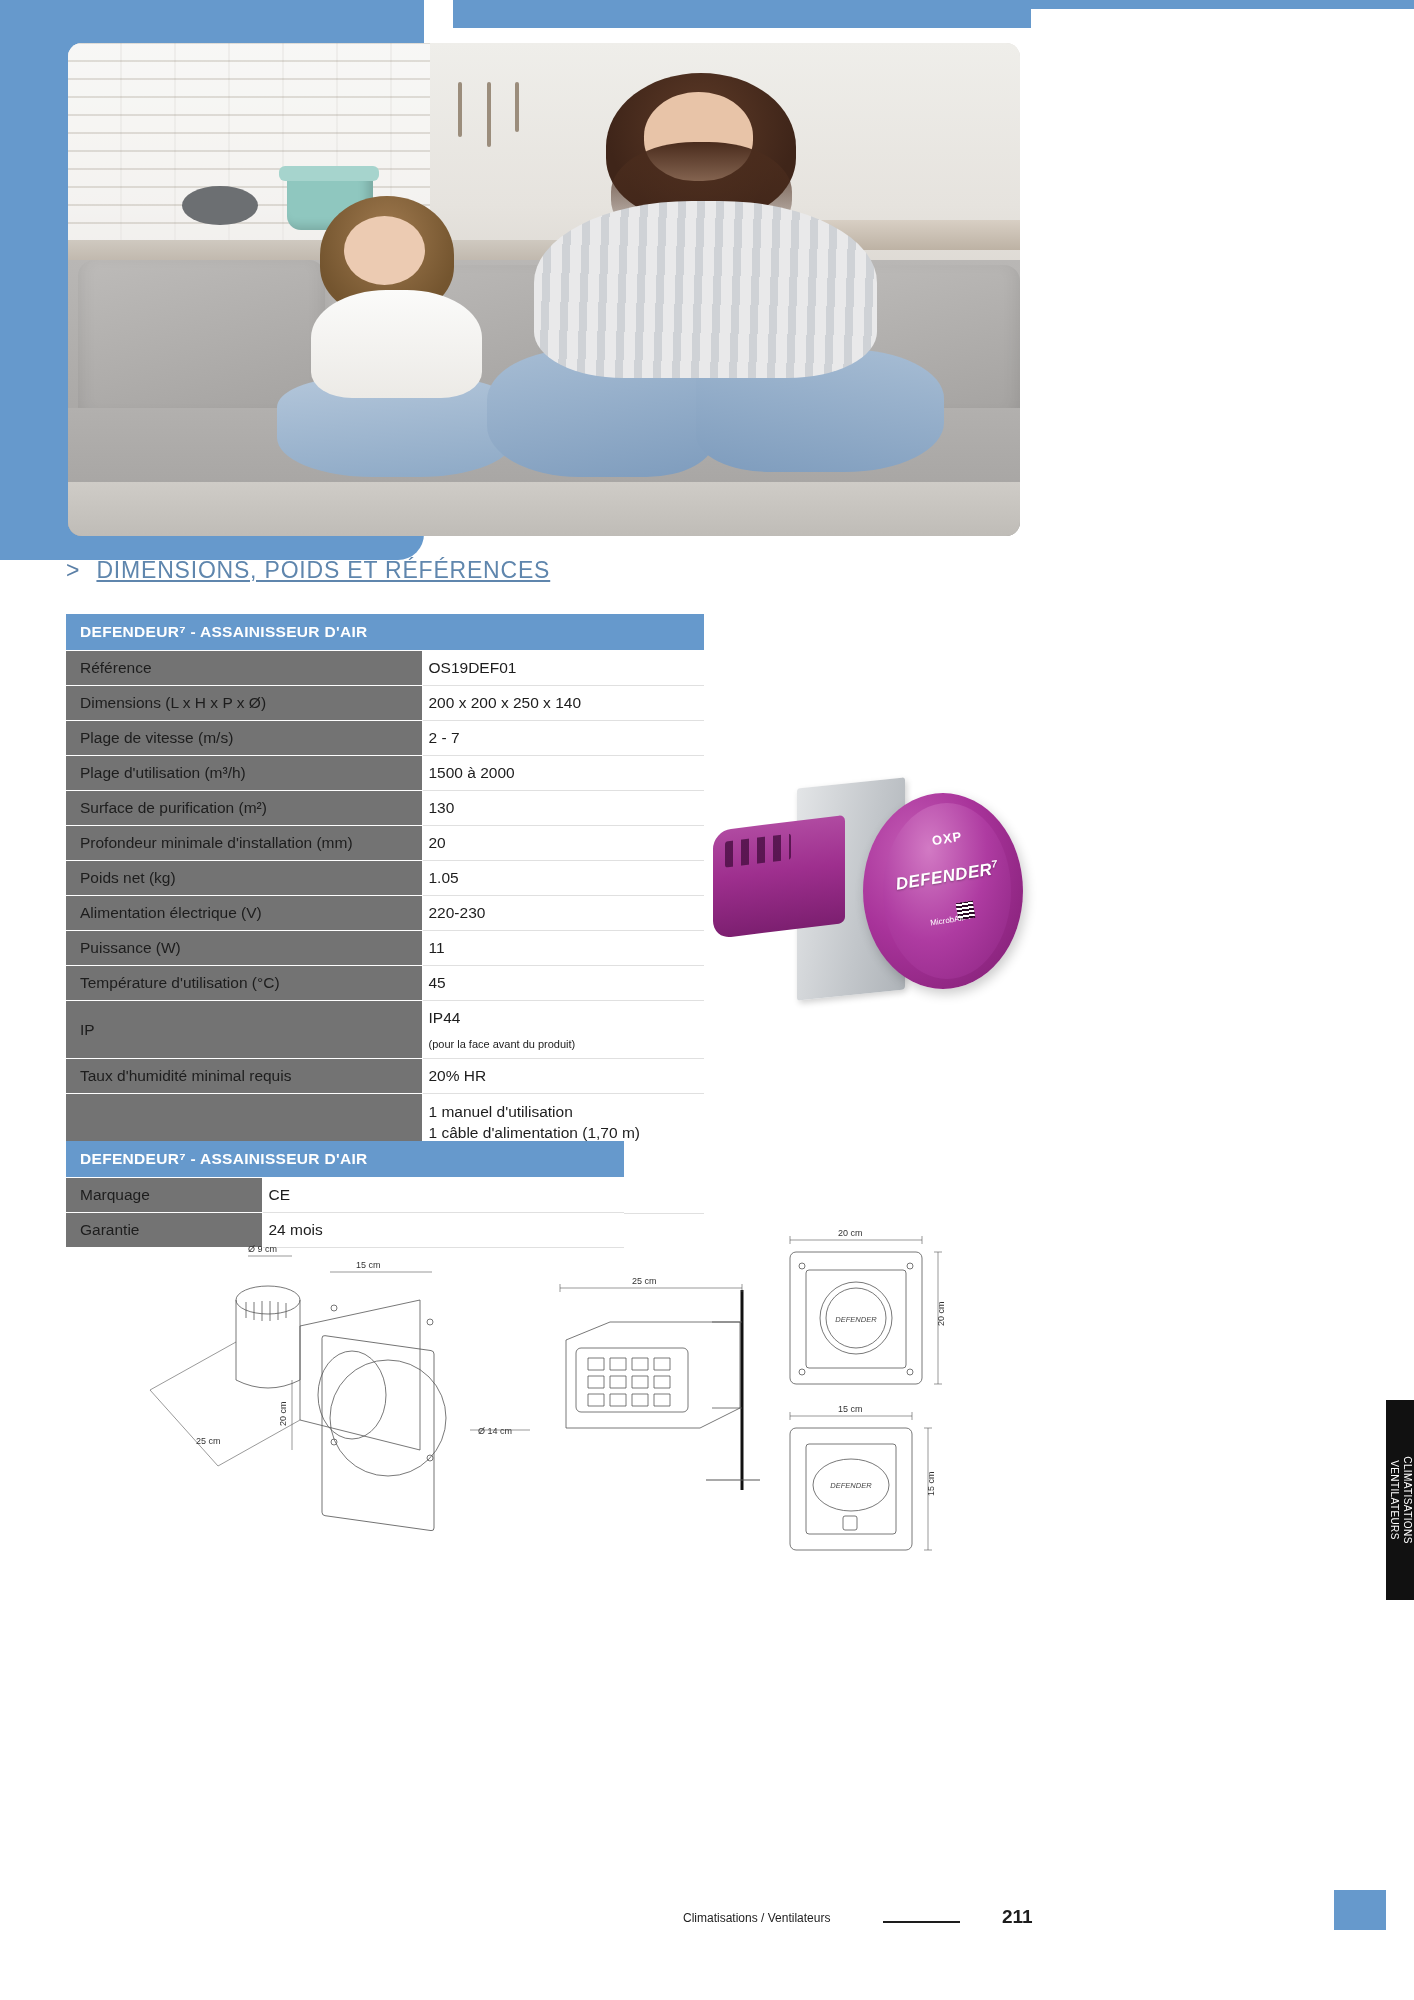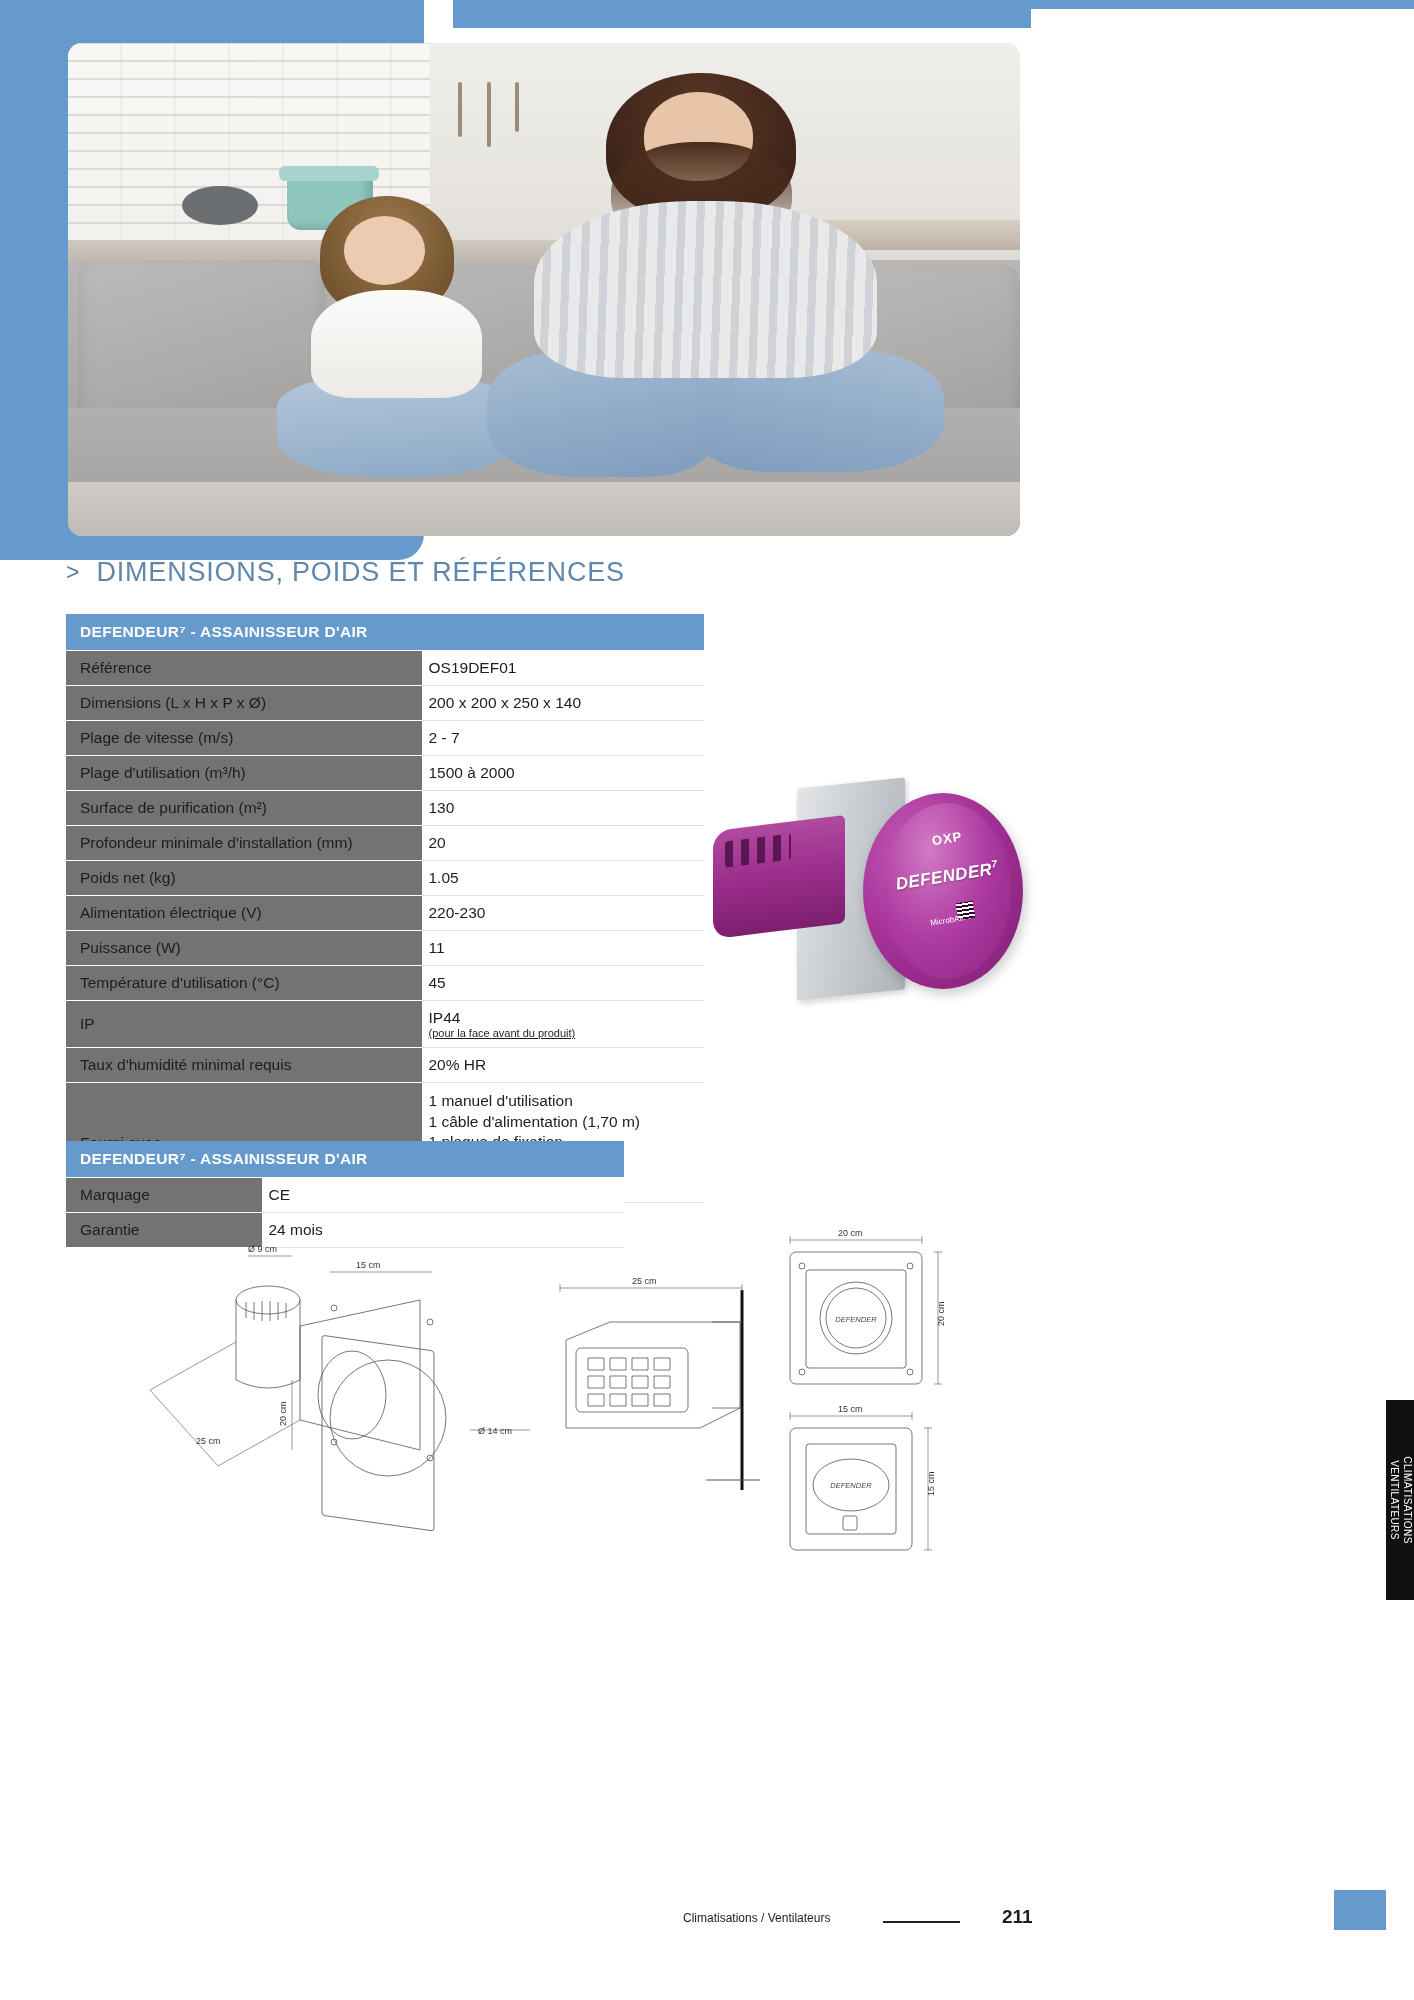--- a/index.html
+++ b/index.html
@@ -145,21 +145,21 @@
   }
 
   
   .section-head {
     position: absolute; left: 66px; top: 557px;
     display: flex; align-items: center; gap: 17px;
     color: #5a7fa6;
   }
   .section-head .chev { font-size: 23px; font-weight: 400; color:#5a7fa6; }
   .section-head .txt {
-    font-size: 27px; letter-spacing: 0.8px; color:#5f86ad; font-weight:400;
+    font-size: 23px; letter-spacing: 0.8px; color:#5f86ad; font-weight:400;text-decoration:underline;
   }
 
   
   .tbl { position:absolute; border-collapse: collapse; }
   .tbl .hdr {
     background:#6699cc; color:#fff;
     font-size: 15.5px; font-weight: bold; letter-spacing:.3px;
     padding: 9px 0 9px 14px;
     text-align:left;
     margin-top:44px;
@@ -169,21 +169,21 @@
     border-bottom: 1px solid #ffffff;
   }
   .tbl td.lab {
     background:#737373; padding: 8px 0 8px 14px; width: 360px;
     border-right: 1px solid #ffffff;
   }
   .tbl td.val {
     background:#ffffff; padding: 8px 6px;
     border-bottom: 1px solid #e0e0e0;
   }
-  .tbl td.val .sub { display:block; font-size: 11px; color:#1d1d1d; margin-top:0;text-decoration:underline; }
+  .tbl td.val .sub { display:block; font-size: 11px; color:#1d1d1d; margin-top:11px; }
   .tbl td.val .ml { display:block; line-height: 1.33; }
 
   #table-main { left: 66px; top: 614px; width: 638px; }
   #table-main td.lab { width: 356px; }
   #table-main td.val { width: 282px; }
 
   #table-sec { left: 66px; top: 1141px; width: 558px; }
   #table-sec td.lab { width: 196px; }
   #table-sec td.val { width: 362px; }
 

